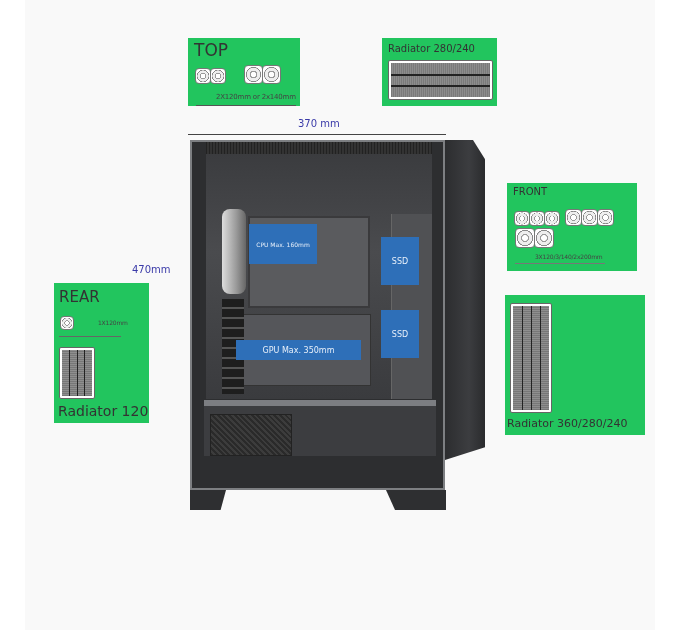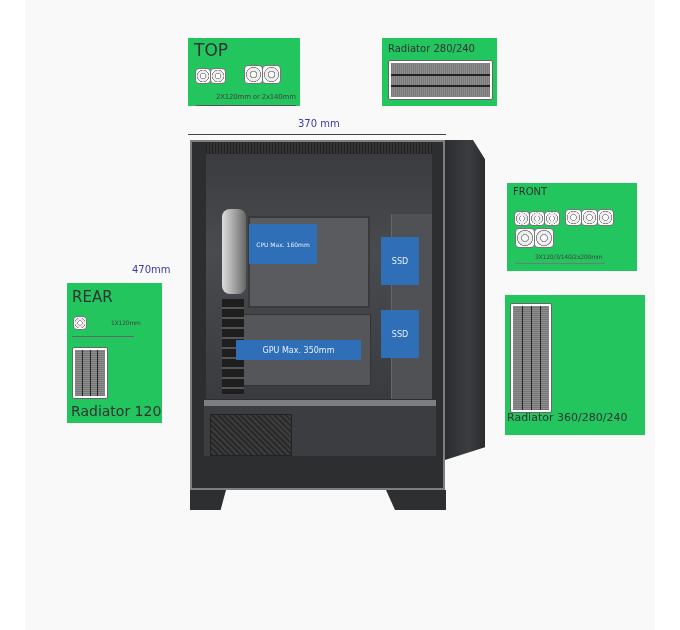--- a/index.html
+++ b/index.html
@@ -111,24 +111,24 @@
   <div class="fan" style="left:8px;top:45px;width:18px;height:18px;"></div>
   <div class="fan" style="left:27px;top:45px;width:18px;height:18px;"></div>
   <span class="label small" style="left:8px;top:70px;font-size:6px;">3X120/3/140/2x200mm</span>
   <div class="rule" style="left:8px;top:80px;width:90px;background:#777;"></div>
 </div>
 
 <div class="card" style="left:505px;top:295px;width:140px;height:140px;">
   <div class="radV" style="left:5px;top:8px;width:42px;height:110px;">
       <div class="fins"></div>
     </div>
-  <span class="label" style="left:2px;top:116px;font-size:11px;">Radiator 360/280/240</span>
+  <span class="label" style="left:2px;top:122px;font-size:11px;">Radiator 360/280/240</span>
 </div>
 
-<div class="card" style="left:67px;top:283px;width:95px;height:140px;text-align:right;">
+<div class="card" style="left:54px;top:283px;width:95px;height:140px;text-align:right;">
   <span class="label" style="left:5px;top:5px;font-size:15px;">REAR</span>
   <div class="fan" style="left:6px;top:33px;width:12px;height:12px;"></div>
   <span class="label small" style="left:24px;top:36px;font-size:6px;">1X120mm</span>
   <div class="rule" style="left:5px;top:53px;width:62px;background:#666;"></div>
   <div class="radV" style="left:5px;top:64px;width:36px;height:52px;">
       <div class="fins"></div>
     </div>
   <span class="label" style="left:4px;top:120px;font-size:14px;">Radiator 120</span>
 </div>
 

